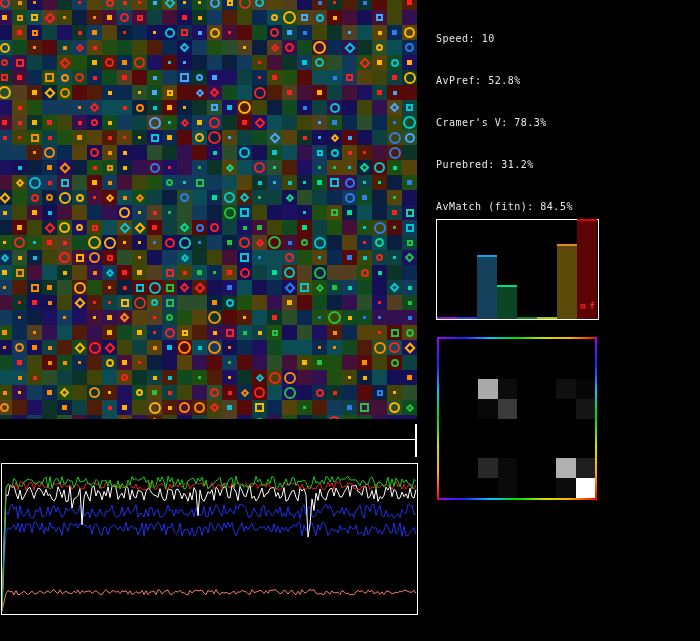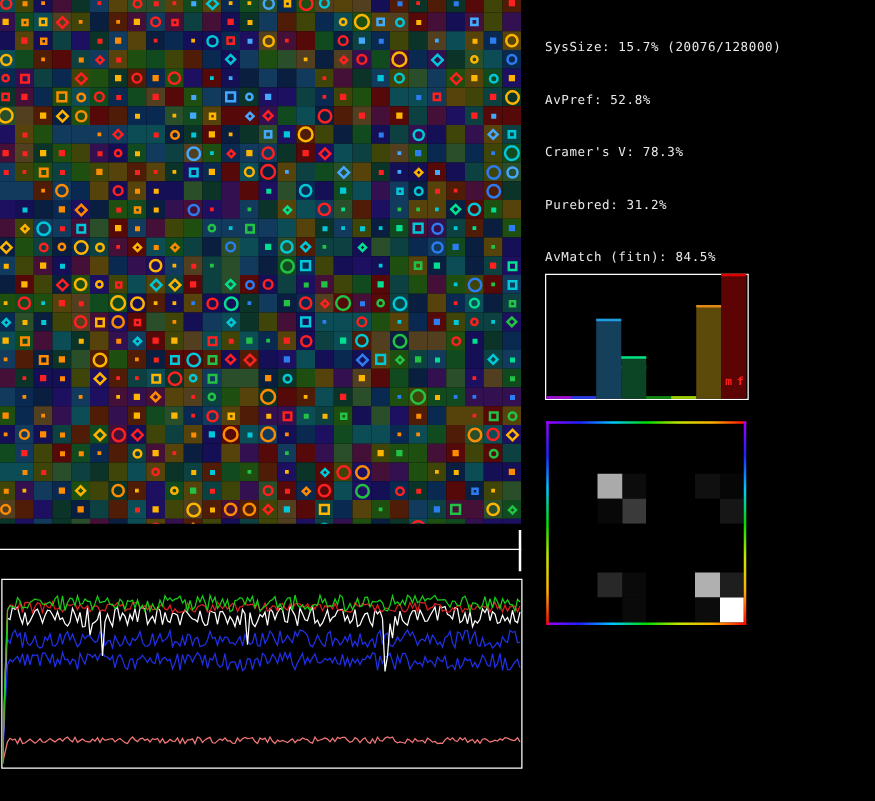--- a/index.html
+++ b/index.html
@@ -1828,21 +1828,21 @@
         <polyline points="0,147.0 2,138.0 4,129.5 6,126.6 8,128.0 10,127.2 12,130.9 14,126.5 16,130.9 18,130.4 20,128.8 22,127.3 24,129.0 26,130.6 28,129.1 30,127.0 32,129.6 34,129.9 36,128.5 38,126.8 40,128.3 42,129.5 44,127.9 46,126.8 48,128.9 50,126.8 52,125.7 54,128.1 56,129.5 58,125.8 60,129.8 62,128.5 64,127.2 66,128.8 68,129.3 70,129.6 72,127.2 74,128.8 76,126.1 78,129.9 80,126.5 82,128.3 84,127.7 86,127.2 88,126.9 90,129.5 92,127.8 94,126.8 96,128.5 98,130.1 100,130.8 102,127.5 104,125.6 106,128.0 108,129.3 110,127.1 112,126.5 114,128.3 116,127.2 118,129.6 120,126.9 122,127.6 124,126.8 126,130.1 128,126.9 130,130.5 132,129.5 134,127.5 136,128.9 138,129.1 140,126.4 142,130.6 144,126.7 146,130.8 148,127.9 150,127.9 152,127.1 154,130.9 156,125.6 158,126.5 160,130.0 162,127.9 164,126.7 166,125.9 168,130.2 170,130.5 172,128.7 174,127.2 176,128.3 178,126.3 180,128.8 182,128.6 184,130.5 186,130.7 188,126.3 190,129.0 192,127.0 194,126.0 196,126.9 198,126.6 200,126.1 202,129.2 204,130.8 206,126.4 208,127.7 210,126.5 212,129.9 214,125.6 216,129.0 218,130.8 220,128.1 222,129.2 224,128.4 226,129.2 228,130.1 230,128.4 232,127.1 234,130.1 236,127.9 238,128.2 240,126.4 242,127.3 244,127.7 246,129.8 248,130.5 250,125.6 252,128.6 254,128.0 256,127.3 258,126.3 260,127.3 262,129.5 264,126.7 266,129.2 268,125.9 270,126.9 272,125.8 274,125.8 276,128.2 278,129.8 280,129.0 282,126.1 284,127.3 286,130.1 288,127.5 290,126.2 292,129.4 294,130.7 296,127.2 298,130.4 300,125.7 302,128.4 304,128.9 306,126.5 308,125.6 310,126.5 312,125.6 314,129.1 316,130.2 318,129.5 320,130.0 322,130.6 324,127.3 326,128.2 328,130.1 330,126.9 332,128.8 334,128.7 336,128.3 338,130.4 340,126.6 342,127.8 344,129.7 346,129.2 348,130.8 350,130.5 352,130.6 354,127.9 356,126.3 358,127.9 360,126.3 362,128.6 364,129.1 366,126.2 368,128.0 370,126.3 372,129.8 374,128.5 376,127.6 378,130.4 380,127.9 382,130.7 384,127.4 386,127.0 388,128.2 390,129.7 392,129.1 394,128.2 396,128.8 398,127.0 400,128.1 402,126.1 404,126.5 406,127.5 408,128.2 410,128.2 412,126.2 414,129.5" fill="none" stroke="#f07878" stroke-width="1"></polyline>
         <polyline points="0,147.0 2,103.4 4,68.0 6,63.7 8,65.4 10,63.1 12,61.0 14,65.8 16,58.9 18,68.4 20,59.4 22,67.8 24,59.9 26,60.5 28,59.9 30,68.7 32,58.5 34,58.5 36,62.2 38,66.3 40,59.0 42,69.6 44,63.3 46,67.1 48,58.1 50,63.9 52,63.4 54,67.5 56,63.3 58,64.4 60,71.7 62,58.7 64,63.6 66,67.2 68,59.2 70,59.9 72,62.0 74,59.5 76,64.3 78,59.6 80,58.7 82,61.2 84,61.7 86,64.0 88,60.8 90,70.3 92,61.8 94,59.7 96,63.5 98,69.8 100,71.5 102,63.4 104,63.0 106,70.7 108,63.5 110,62.7 112,60.3 114,63.0 116,66.0 118,62.2 120,66.0 122,66.8 124,58.2 126,67.0 128,63.0 130,61.8 132,64.7 134,63.4 136,70.9 138,66.4 140,59.0 142,72.4 144,59.7 146,66.5 148,59.8 150,60.9 152,65.5 154,61.3 156,58.1 158,60.7 160,67.2 162,59.8 164,70.6 166,62.7 168,64.0 170,59.1 172,67.4 174,69.8 176,68.4 178,58.8 180,72.2 182,66.3 184,65.3 186,65.7 188,71.5 190,63.6 192,72.4 194,70.7 196,62.9 198,63.1 200,71.6 202,63.8 204,62.5 206,69.2 208,58.7 210,60.4 212,66.9 214,64.9 216,59.4 218,62.0 220,66.7 222,59.1 224,64.3 226,58.1 228,63.1 230,58.4 232,67.9 234,71.6 236,66.3 238,62.9 240,58.7 242,67.3 244,62.1 246,66.1 248,62.1 250,59.2 252,65.6 254,66.4 256,65.3 258,62.7 260,64.2 262,62.6 264,66.1 266,61.8 268,66.9 270,67.6 272,59.6 274,68.3 276,62.3 278,69.1 280,63.2 282,66.2 284,63.1 286,67.7 288,63.3 290,63.7 292,60.4 294,62.8 296,58.3 298,58.9 300,72.2 302,60.9 304,66.8 306,61.5 308,61.0 310,58.6 312,65.1 314,71.6 316,60.6 318,66.1 320,58.9 322,58.8 324,63.2 326,71.3 328,67.8 330,64.6 332,67.2 334,66.1 336,69.0 338,61.4 340,66.2 342,64.2 344,65.9 346,69.2 348,61.7 350,64.3 352,65.3 354,61.0 356,70.7 358,69.0 360,68.2 362,71.7 364,62.6 366,70.6 368,67.9 370,62.4 372,64.6 374,63.3 376,69.2 378,65.9 380,70.2 382,66.2 384,60.1 386,63.2 388,68.3 390,69.1 392,58.9 394,69.9 396,66.9 398,58.7 400,72.3 402,62.3 404,71.7 406,71.7 408,68.5 410,65.7 412,63.4 414,70.3" fill="none" stroke="#2030e8" stroke-width="1"></polyline>
         <polyline points="0,147.0 2,93.5 4,47.3 6,50.6 8,43.0 10,40.1 12,45.5 14,42.4 16,54.2 18,41.8 20,50.5 22,52.4 24,49.5 26,44.9 28,52.8 30,54.4 32,53.3 34,45.6 36,48.3 38,43.0 40,52.2 42,52.8 44,50.6 46,42.8 48,51.4 50,44.3 52,41.3 54,48.0 56,43.4 58,48.6 60,53.4 62,51.1 64,43.6 66,46.9 68,44.5 70,44.9 72,47.7 74,50.0 76,48.6 78,41.3 80,43.6 82,52.3 84,49.0 86,48.2 88,54.2 90,44.6 92,49.3 94,52.9 96,51.2 98,45.0 100,50.3 102,52.5 104,46.6 106,48.4 108,46.1 110,41.2 112,50.0 114,52.8 116,53.0 118,51.1 120,42.8 122,52.2 124,47.6 126,43.0 128,49.4 130,47.7 132,46.0 134,40.6 136,53.3 138,49.2 140,50.0 142,52.9 144,45.4 146,52.4 148,43.4 150,44.0 152,52.1 154,46.9 156,45.7 158,53.3 160,52.5 162,51.8 164,48.0 166,41.1 168,46.8 170,45.9 172,52.2 174,45.2 176,49.3 178,45.6 180,46.1 182,50.4 184,50.1 186,51.8 188,48.6 190,45.3 192,52.6 194,43.7 196,48.4 198,51.5 200,50.3 202,42.5 204,52.4 206,52.9 208,42.5 210,50.6 212,47.0 214,40.8 216,43.6 218,48.7 220,52.1 222,40.6 224,50.2 226,48.1 228,44.4 230,47.5 232,50.1 234,41.4 236,45.1 238,40.1 240,40.7 242,41.9 244,44.7 246,52.1 248,53.5 250,49.5 252,44.0 254,48.2 256,51.7 258,53.1 260,43.2 262,41.0 264,51.9 266,46.6 268,47.9 270,51.9 272,49.8 274,45.3 276,49.3 278,42.9 280,52.9 282,49.0 284,52.9 286,42.8 288,51.4 290,49.8 292,53.5 294,49.0 296,47.1 298,54.4 300,43.5 302,40.5 304,51.3 306,43.9 308,42.5 310,52.3 312,53.2 314,50.1 316,45.6 318,49.1 320,46.4 322,42.9 324,40.1 326,44.6 328,41.6 330,46.4 332,52.3 334,48.4 336,47.3 338,49.0 340,43.3 342,50.6 344,44.2 346,47.0 348,51.7 350,49.6 352,53.7 354,46.1 356,44.8 358,41.0 360,50.3 362,54.2 364,41.6 366,42.5 368,47.6 370,40.8 372,40.4 374,51.4 376,45.3 378,41.3 380,51.9 382,53.1 384,46.2 386,52.7 388,51.2 390,50.3 392,54.4 394,52.4 396,49.9 398,53.5 400,45.4 402,48.7 404,50.0 406,40.3 408,41.9 410,41.2 412,50.2 414,49.7" fill="none" stroke="#2030e8" stroke-width="1"></polyline>
         <polyline points="0,147.0 2,83.6 4,30.6 6,31.6 8,21.6 10,23.6 12,21.7 14,29.6 16,35.0 18,26.0 20,35.8 22,32.9 24,28.8 26,24.6 28,23.4 30,28.3 32,34.4 34,28.3 36,24.2 38,24.6 40,27.8 42,31.8 44,25.3 46,31.6 48,30.3 50,35.0 52,36.9 54,33.7 56,22.8 58,27.4 60,33.6 62,25.9 64,37.5 66,37.2 68,22.1 70,44.1 72,34.9 74,33.7 76,31.5 78,24.3 80,60.7 82,33.5 84,27.3 86,32.8 88,37.1 90,23.5 92,21.9 94,32.0 96,26.4 98,29.0 100,35.8 102,27.5 104,31.8 106,22.8 108,33.6 110,22.4 112,22.3 114,22.9 116,35.5 118,31.7 120,29.1 122,34.1 124,22.1 126,24.4 128,35.8 130,25.9 132,32.7 134,34.0 136,26.6 138,27.0 140,28.2 142,36.1 144,27.5 146,24.0 148,26.3 150,29.1 152,31.2 154,31.7 156,33.4 158,24.7 160,32.8 162,36.4 164,35.7 166,24.7 168,25.6 170,26.2 172,35.4 174,25.5 176,25.1 178,28.8 180,34.8 182,29.3 184,32.3 186,37.2 188,28.6 190,35.9 192,23.6 194,27.2 196,51.7 198,26.1 200,34.8 202,37.3 204,33.0 206,27.7 208,29.5 210,25.7 212,36.3 214,23.1 216,25.3 218,31.6 220,25.9 222,22.8 224,23.6 226,33.2 228,33.8 230,21.0 232,24.7 234,28.3 236,36.6 238,22.5 240,26.9 242,31.8 244,32.6 246,25.7 248,21.3 250,34.5 252,32.1 254,36.9 256,34.3 258,29.5 260,24.0 262,33.1 264,30.0 266,28.8 268,24.5 270,23.6 272,23.5 274,32.5 276,28.6 278,34.5 280,31.9 282,23.6 284,37.2 286,35.9 288,31.0 290,27.1 292,26.5 294,33.4 296,36.9 298,23.7 300,27.1 302,24.7 304,30.9 306,73.1 308,60.7 310,34.9 312,46.5 314,29.0 316,36.4 318,24.9 320,32.4 322,34.7 324,36.1 326,28.5 328,24.8 330,24.4 332,32.1 334,24.1 336,28.2 338,33.0 340,32.8 342,28.6 344,25.2 346,21.7 348,32.4 350,21.2 352,22.0 354,21.2 356,27.5 358,28.6 360,31.3 362,22.1 364,23.0 366,34.1 368,32.5 370,26.5 372,35.0 374,25.1 376,37.4 378,32.6 380,34.5 382,31.4 384,23.1 386,26.0 388,21.8 390,32.6 392,25.4 394,27.2 396,34.8 398,33.9 400,28.1 402,32.6 404,29.9 406,34.4 408,24.2 410,32.8 412,34.1 414,25.5" fill="none" stroke="#ffffff" stroke-width="1"></polyline>
         <polyline points="0,147.0 2,79.5 4,23.9 6,20.0 8,20.0 10,22.1 12,23.7 14,17.9 16,25.8 18,18.1 20,18.0 22,18.6 24,25.9 26,21.4 28,18.2 30,18.9 32,25.8 34,18.6 36,21.5 38,22.4 40,17.6 42,23.3 44,23.2 46,22.0 48,25.4 50,22.5 52,19.8 54,20.4 56,19.6 58,19.0 60,23.7 62,19.5 64,22.3 66,22.7 68,20.5 70,25.4 72,22.3 74,20.6 76,21.1 78,24.9 80,24.0 82,24.8 84,19.6 86,19.1 88,20.5 90,20.4 92,18.0 94,20.8 96,19.3 98,24.7 100,23.2 102,23.5 104,18.1 106,18.3 108,17.7 110,22.2 112,22.5 114,20.3 116,24.0 118,20.6 120,23.8 122,23.3 124,23.8 126,20.8 128,19.6 130,23.4 132,23.8 134,20.1 136,25.9 138,23.1 140,25.7 142,25.7 144,25.5 146,24.7 148,18.4 150,22.6 152,24.6 154,25.5 156,21.6 158,20.4 160,19.8 162,20.9 164,25.7 166,25.2 168,20.1 170,24.2 172,17.7 174,20.4 176,23.0 178,19.6 180,23.4 182,21.0 184,18.7 186,19.3 188,25.1 190,21.5 192,21.2 194,18.0 196,20.3 198,19.7 200,19.4 202,22.8 204,18.7 206,24.1 208,23.4 210,18.5 212,25.1 214,23.4 216,20.7 218,21.1 220,25.0 222,20.0 224,18.8 226,22.6 228,24.0 230,19.2 232,23.4 234,19.0 236,18.9 238,19.2 240,21.4 242,21.5 244,19.1 246,23.1 248,19.9 250,23.3 252,19.1 254,19.6 256,24.5 258,20.6 260,21.9 262,20.3 264,23.2 266,18.8 268,23.2 270,24.3 272,24.1 274,24.6 276,25.2 278,25.8 280,24.4 282,18.2 284,20.6 286,21.2 288,18.9 290,19.9 292,19.2 294,20.9 296,20.2 298,24.9 300,19.9 302,24.6 304,25.3 306,22.6 308,22.7 310,24.2 312,24.6 314,25.0 316,20.5 318,19.6 320,24.7 322,25.6 324,23.7 326,18.1 328,22.4 330,18.6 332,25.8 334,17.8 336,18.3 338,18.1 340,24.0 342,22.5 344,21.9 346,18.9 348,19.6 350,19.7 352,24.9 354,24.1 356,25.6 358,25.4 360,22.4 362,24.2 364,20.3 366,20.5 368,25.6 370,22.8 372,23.8 374,20.0 376,23.5 378,23.2 380,20.7 382,22.5 384,20.5 386,21.9 388,19.7 390,25.7 392,21.5 394,17.6 396,22.9 398,19.9 400,25.3 402,20.2 404,24.9 406,21.5 408,20.7 410,21.1 412,25.4 414,20.8" fill="none" stroke="#e02020" stroke-width="1"></polyline>
         <polyline points="0,147.0 2,77.8 4,24.2 6,20.6 8,22.0 10,22.1 12,14.2 14,16.9 16,22.4 18,21.8 20,22.4 22,17.9 24,16.6 26,15.1 28,15.9 30,16.0 32,19.1 34,19.7 36,18.5 38,17.6 40,20.3 42,15.1 44,12.9 46,24.2 48,12.7 50,24.5 52,18.0 54,14.5 56,15.1 58,20.4 60,12.7 62,19.3 64,19.0 66,15.2 68,17.0 70,17.0 72,23.6 74,18.9 76,12.9 78,18.1 80,17.5 82,17.1 84,14.4 86,19.7 88,19.4 90,22.7 92,21.3 94,15.3 96,17.6 98,23.7 100,16.4 102,17.2 104,16.2 106,22.3 108,15.9 110,22.8 112,20.2 114,25.3 116,16.7 118,25.1 120,19.3 122,23.2 124,24.0 126,16.1 128,20.8 130,12.6 132,16.2 134,14.3 136,16.7 138,15.3 140,14.7 142,12.8 144,18.4 146,15.9 148,25.4 150,16.4 152,23.6 154,21.7 156,13.4 158,17.6 160,12.8 162,17.8 164,24.5 166,12.3 168,17.8 170,13.7 172,22.7 174,19.7 176,15.1 178,21.0 180,15.7 182,25.2 184,24.3 186,16.5 188,16.0 190,14.2 192,14.8 194,19.7 196,14.1 198,17.2 200,13.1 202,21.9 204,16.2 206,25.1 208,22.5 210,21.0 212,19.4 214,16.7 216,15.7 218,13.3 220,22.4 222,19.1 224,23.6 226,17.8 228,14.6 230,14.1 232,23.9 234,12.0 236,19.9 238,22.2 240,19.9 242,23.3 244,21.3 246,24.5 248,20.5 250,19.5 252,20.3 254,12.2 256,18.1 258,15.1 260,21.2 262,20.6 264,21.0 266,15.2 268,19.7 270,12.1 272,13.8 274,25.2 276,23.2 278,18.9 280,23.4 282,19.9 284,14.8 286,21.3 288,20.6 290,13.9 292,13.8 294,21.5 296,17.2 298,17.5 300,17.3 302,16.0 304,18.3 306,24.0 308,24.8 310,20.4 312,12.6 314,19.2 316,17.5 318,20.0 320,16.2 322,20.0 324,12.2 326,13.8 328,18.2 330,12.6 332,18.2 334,16.7 336,12.8 338,16.7 340,14.8 342,15.4 344,14.0 346,12.3 348,16.0 350,15.9 352,15.9 354,15.8 356,18.8 358,21.8 360,16.7 362,17.2 364,20.7 366,20.3 368,14.4 370,12.9 372,17.9 374,25.4 376,18.3 378,18.5 380,19.6 382,23.1 384,20.0 386,13.2 388,23.2 390,14.9 392,22.2 394,13.9 396,17.4 398,22.7 400,15.0 402,18.7 404,15.9 406,19.5 408,19.9 410,24.9 412,15.4 414,17.6" fill="none" stroke="#18cc18" stroke-width="1"></polyline>
       </svg>
   </div>
 
   <div id="stats">
-    <div class="stat-line">SysSize: 15.7% (20076/128000)</div>
+    <div class="stat-line">Speed: 10</div>
     <div class="stat-line">AvPref: 52.8%</div>
     <div class="stat-line">Cramer's V: 78.3%</div>
     <div class="stat-line">Purebred: 31.2%</div>
     <div class="stat-line">AvMatch (fitn): 84.5%</div>
     <div class="stat-line">AvMatch (pref): 81.9%</div>
   </div>
 
   <div id="barchart">
     <div id="bars">
         <div class="bar-slot" style="left: 0px;">

